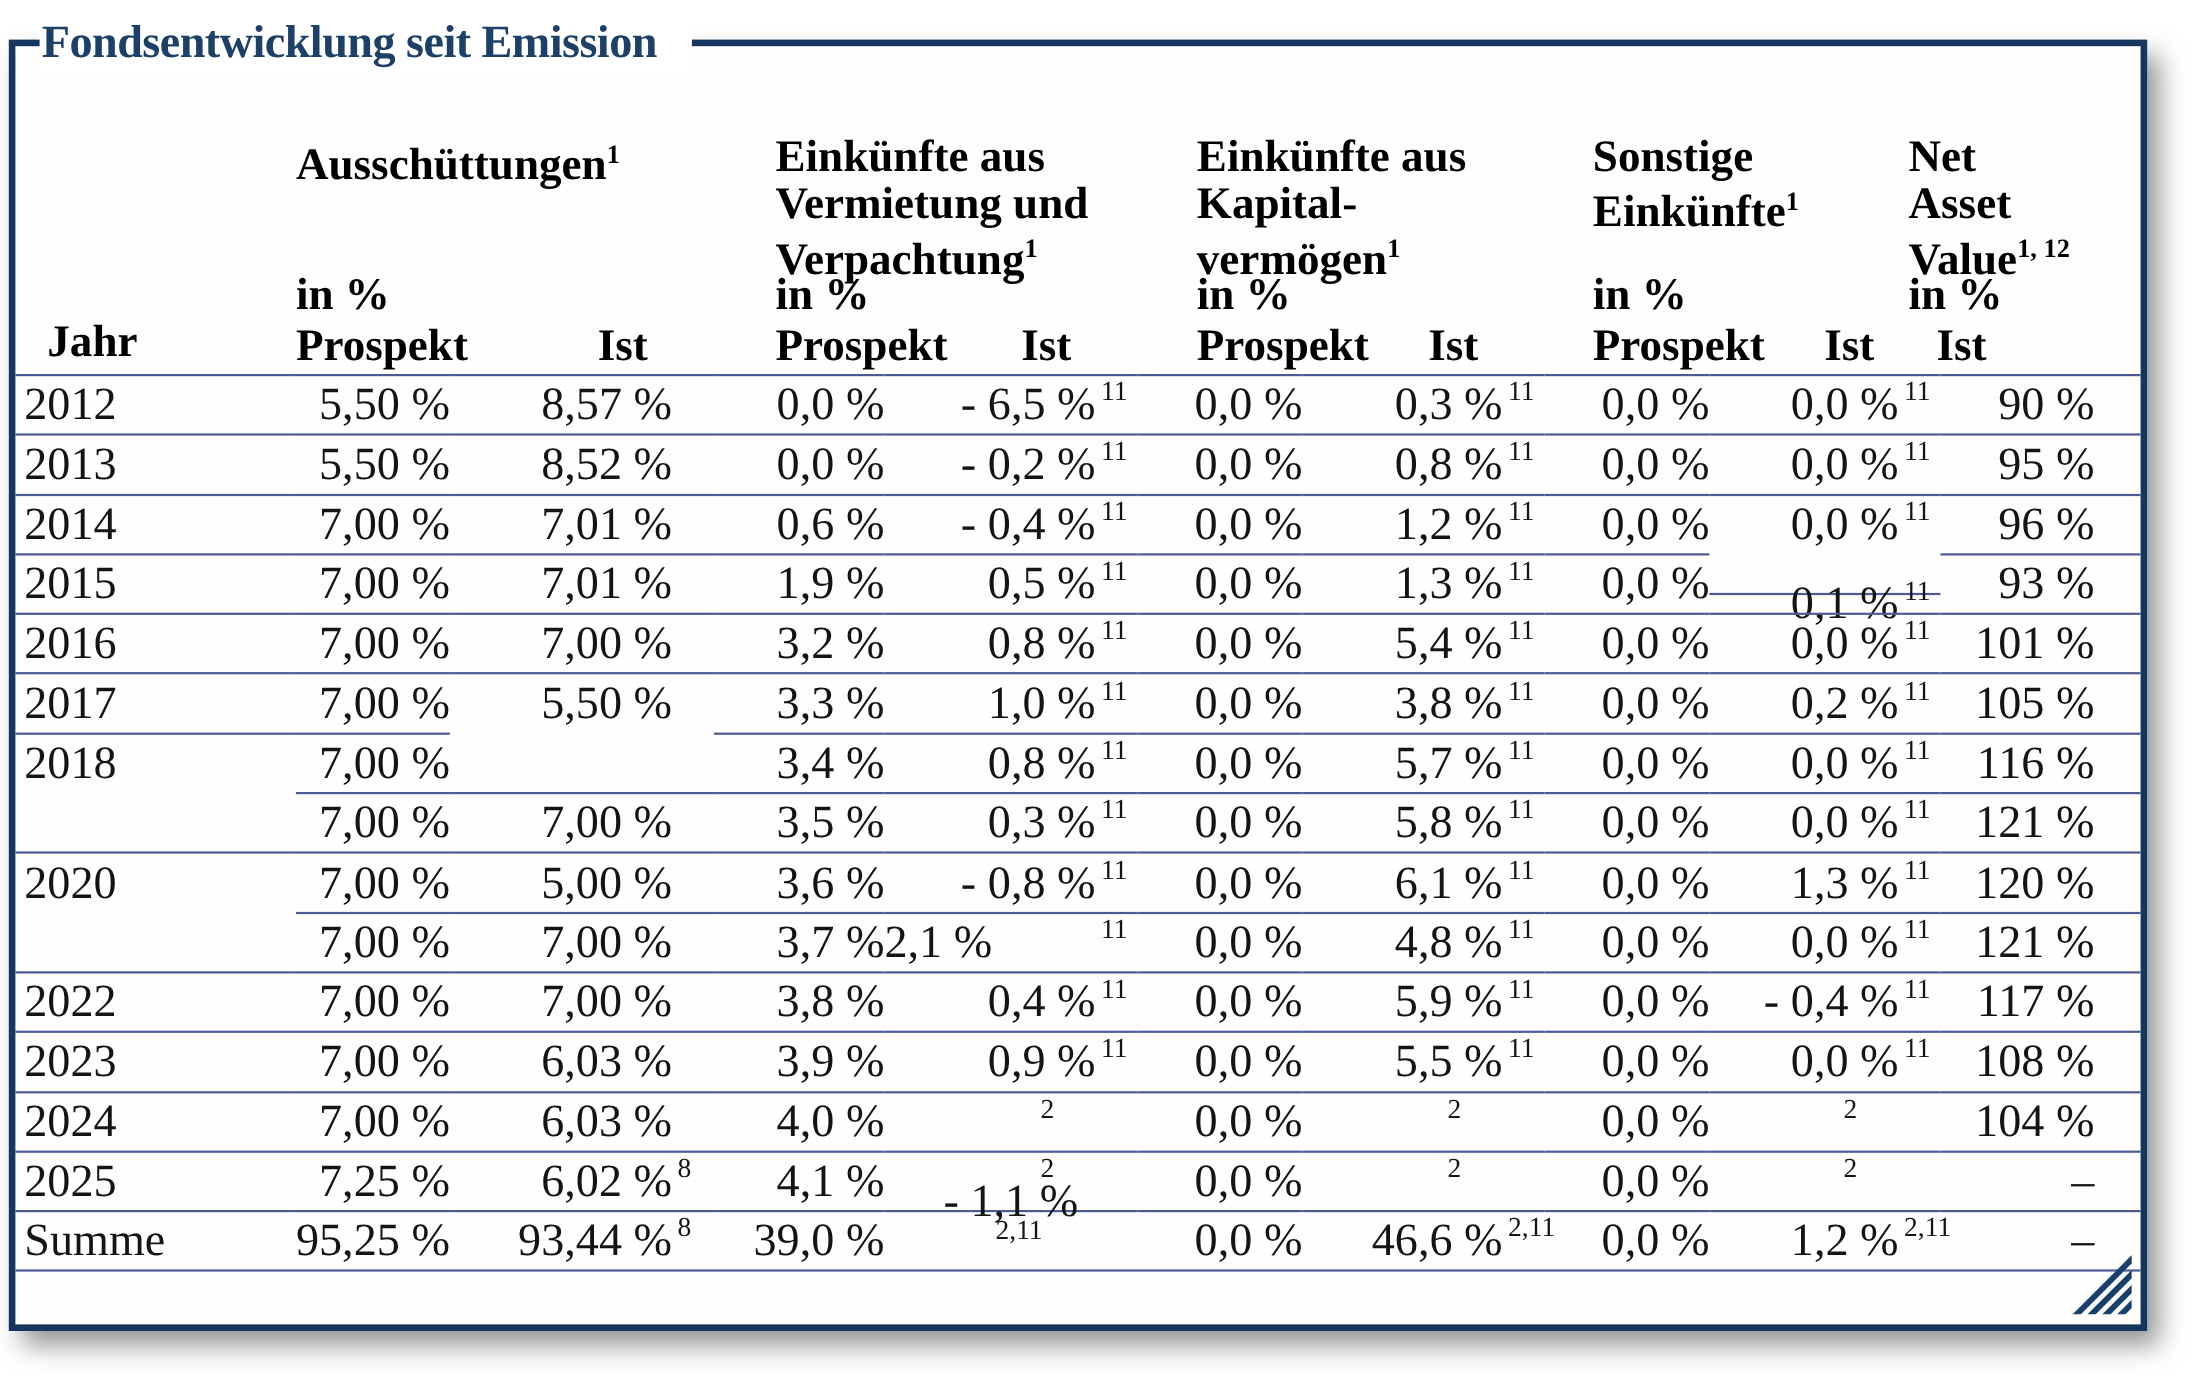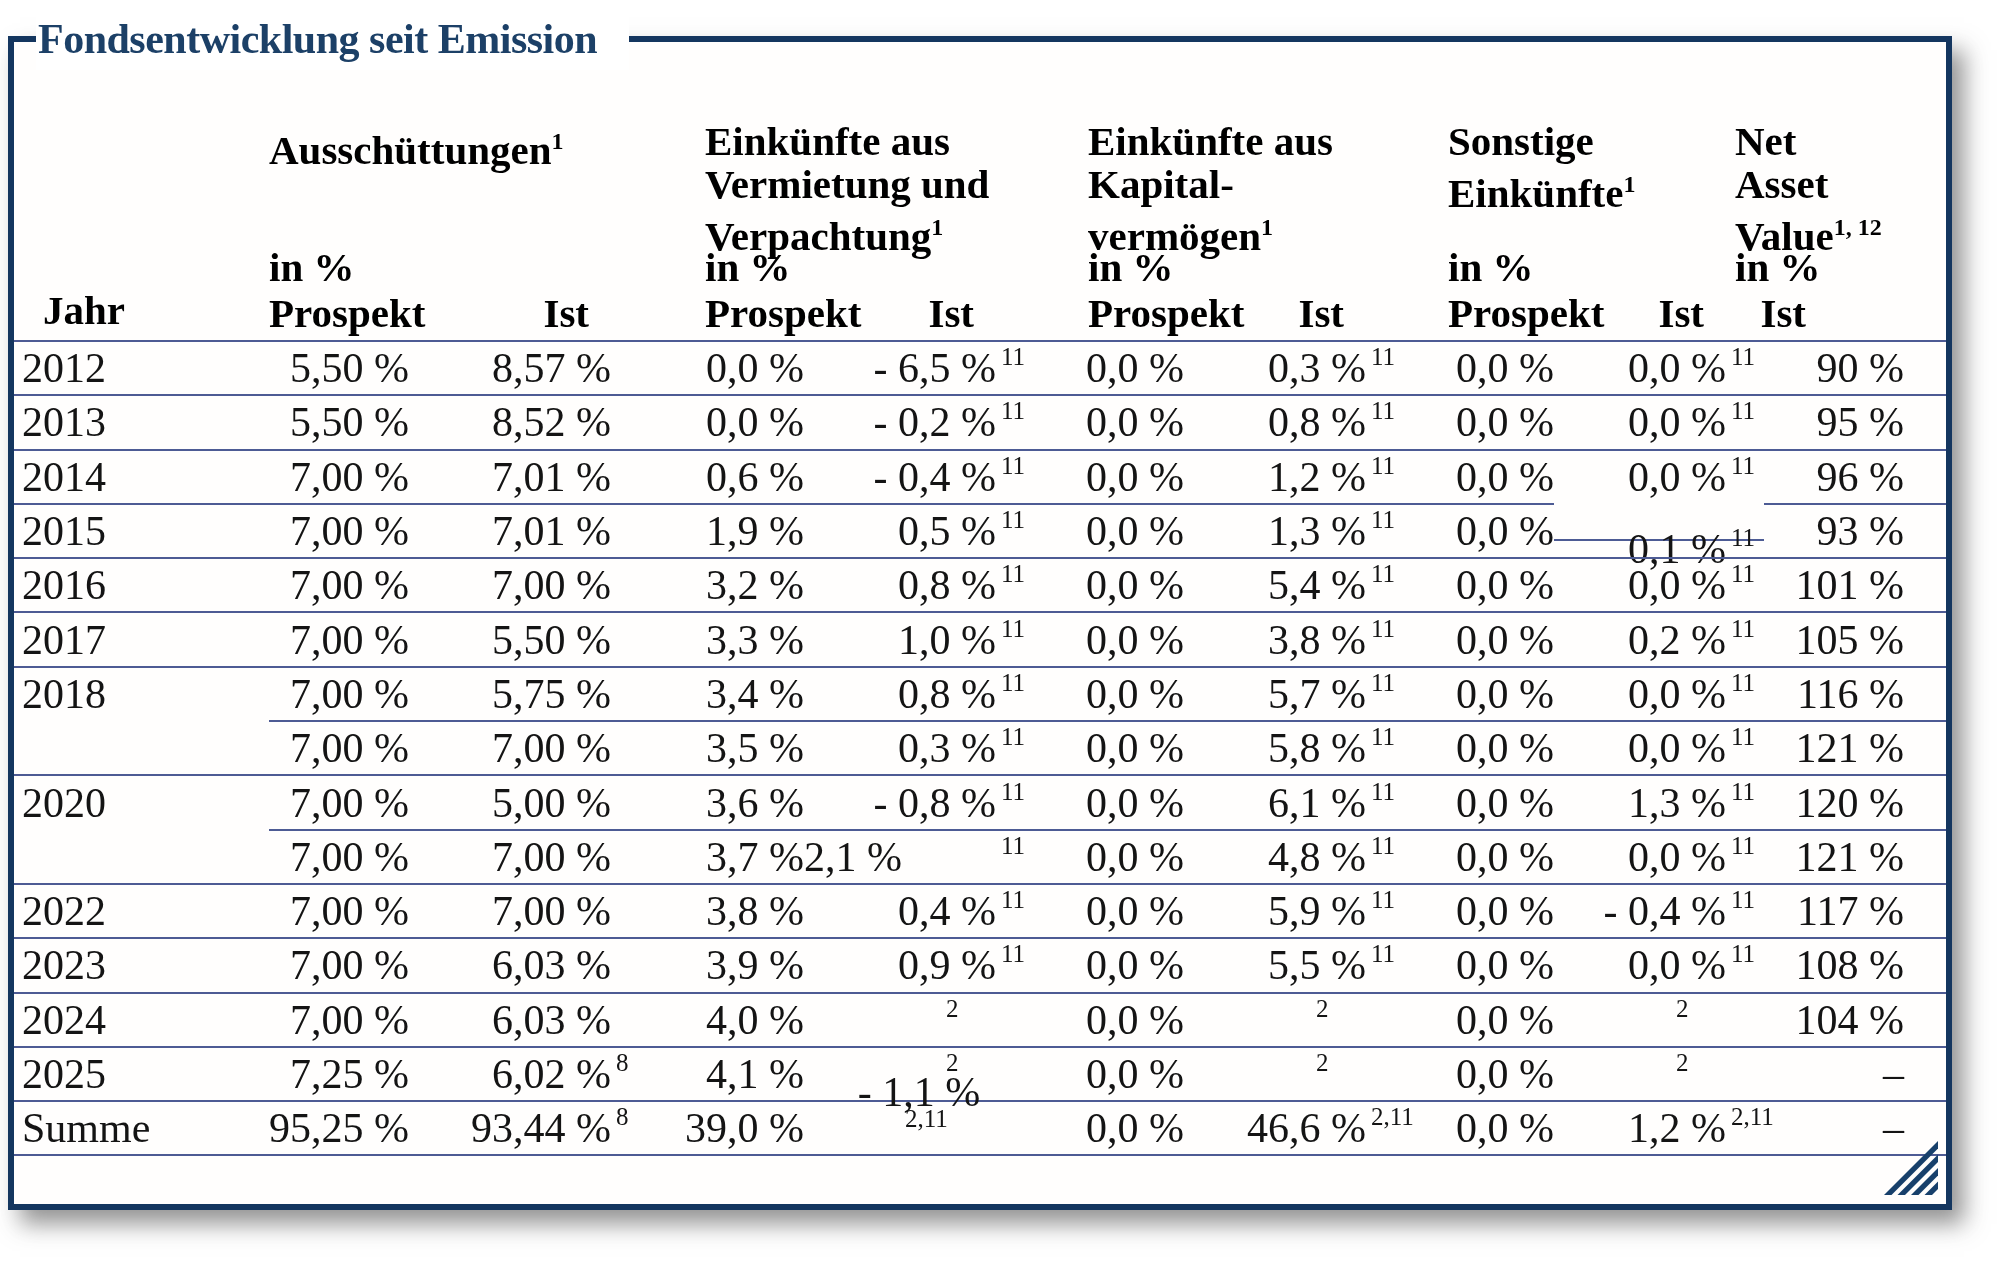--- a/index.html
+++ b/index.html
@@ -138,21 +138,20 @@
       <div class="cell num rt" style="grid-area: 9 / 3;"><span class="v">5,50 %</span><span class="ss"></span></div>
       <div class="cell num rt" style="grid-area: 9 / 4;"><span class="v">3,3 %</span></div>
       <div class="cell num rt" style="grid-area: 9 / 5;"><span class="v">1,0 %</span><span class="ss">11</span></div>
       <div class="cell num rt" style="grid-area: 9 / 6;"><span class="v">0,0 %</span></div>
       <div class="cell num rt" style="grid-area: 9 / 7;"><span class="v">3,8 %</span><span class="ss">11</span></div>
       <div class="cell num rt" style="grid-area: 9 / 8;"><span class="v">0,0 %</span></div>
       <div class="cell num rt" style="grid-area: 9 / 9;"><span class="v">0,2 %</span><span class="ss">11</span></div>
       <div class="cell num rt nav" style="grid-area: 9 / 10;"><span class="v">105 %</span></div>
       <div class="cell year rt" style="grid-area: 10 / 1;">2018</div>
       <div class="cell num rt" style="grid-area: 10 / 2;"><span class="v">7,00 %</span></div>
-      <div class="cell num rt" style="grid-area: 10 / 3;"><span class="v">5,75 %</span><span class="ss"></span></div>
       <div class="cell num rt" style="grid-area: 10 / 4;"><span class="v">3,4 %</span></div>
       <div class="cell num rt" style="grid-area: 10 / 5;"><span class="v">0,8 %</span><span class="ss">11</span></div>
       <div class="cell num rt" style="grid-area: 10 / 6;"><span class="v">0,0 %</span></div>
       <div class="cell num rt" style="grid-area: 10 / 7;"><span class="v">5,7 %</span><span class="ss">11</span></div>
       <div class="cell num rt" style="grid-area: 10 / 8;"><span class="v">0,0 %</span></div>
       <div class="cell num rt" style="grid-area: 10 / 9;"><span class="v">0,0 %</span><span class="ss">11</span></div>
       <div class="cell num rt nav" style="grid-area: 10 / 10;"><span class="v">116 %</span></div>
       <div class="cell num rt" style="grid-area: 11 / 2;"><span class="v">7,00 %</span></div>
       <div class="cell num rt" style="grid-area: 11 / 3;"><span class="v">7,00 %</span><span class="ss"></span></div>
       <div class="cell num rt" style="grid-area: 11 / 4;"><span class="v">3,5 %</span></div>

